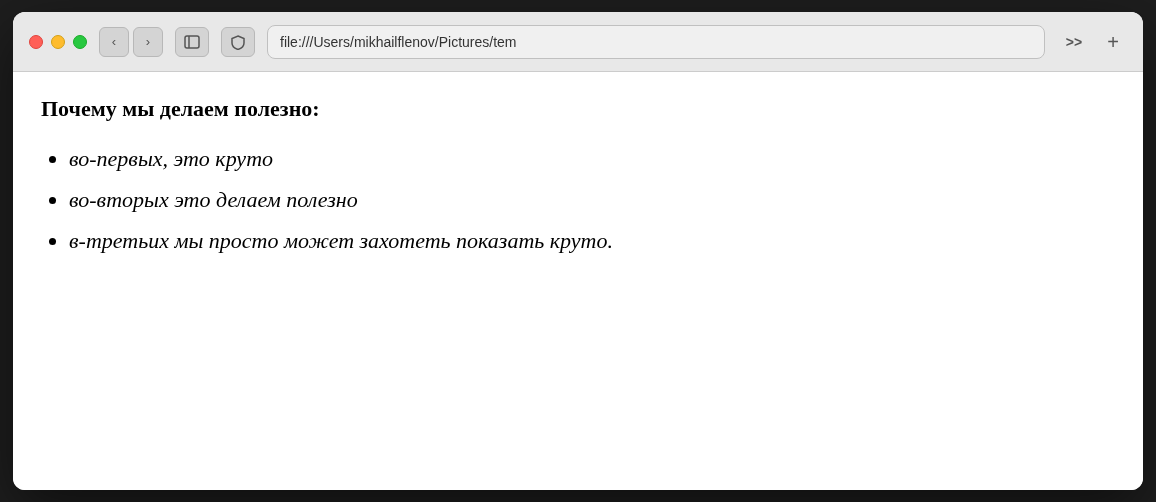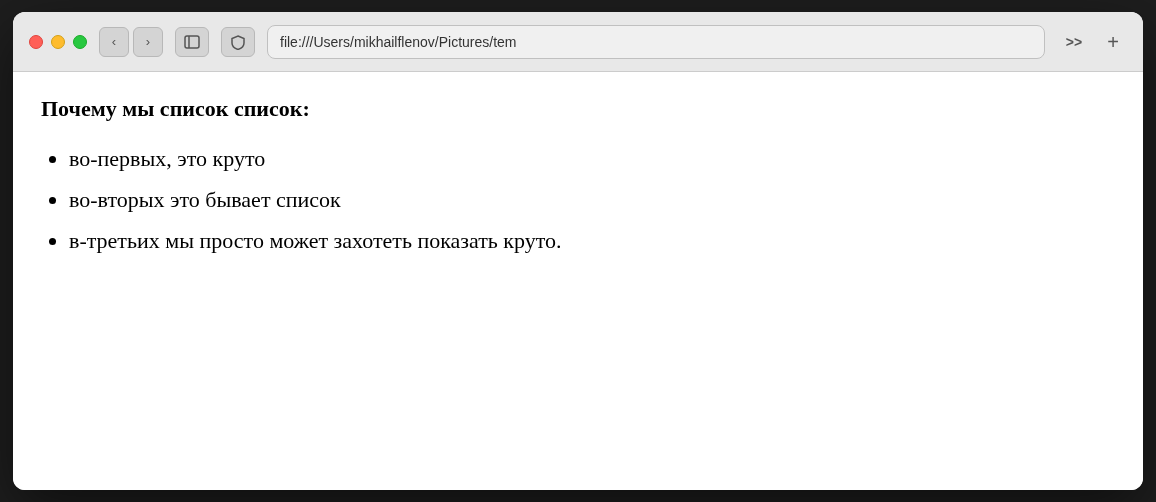--- a/index.html
+++ b/index.html
@@ -190,20 +190,21 @@
       list-style: disc;
       padding-left: 28px;
     }
 
     .page-list li {
       font-size: 22px;
       color: #000;
       margin-bottom: 8px;
       font-family: Georgia, 'Times New Roman', serif;
       line-height: 1.5;
+      font-style: italic;
     }
 
     
     .icon-svg {
       width: 16px;
       height: 16px;
       fill: none;
       stroke: #555;
       stroke-width: 1.5;
     }
@@ -247,20 +248,20 @@
       <span class="address-text">file:///Users/mikhailflenov/Pictures/tem</span>
     </div>
 
     <div class="toolbar-right">
       <button class="more-btn">&gt;&gt;</button>
       <button class="new-tab-btn">+</button>
     </div>
   </div>
 
   <div class="content-area">
-    <p class="page-heading">Почему мы список список:</p>
+    <p class="page-heading">Почему мы делаем полезно:</p>
     <ul class="page-list">
       <li class="list-item">во-первых, это круто</li>
-      <li class="list-item">во-вторых это бывает список</li>
+      <li class="list-item">во-вторых это делаем полезно</li>
       <li class="list-item">в-третьих мы просто может захотеть показать круто.</li>
     </ul>
   </div>
 </div>
 
 </body></html>

